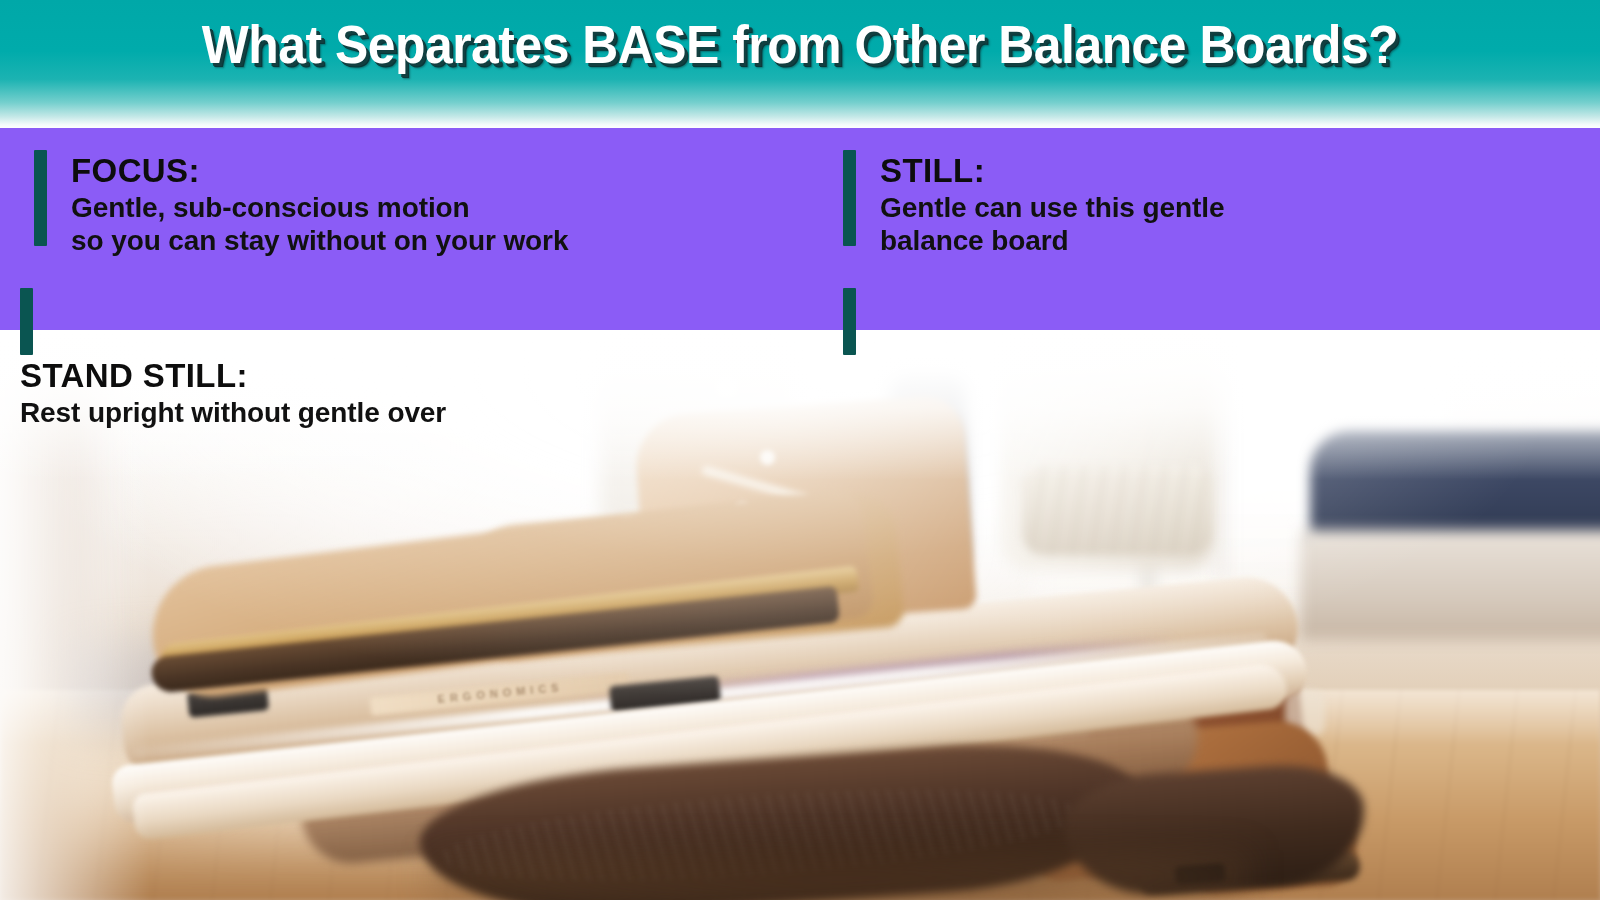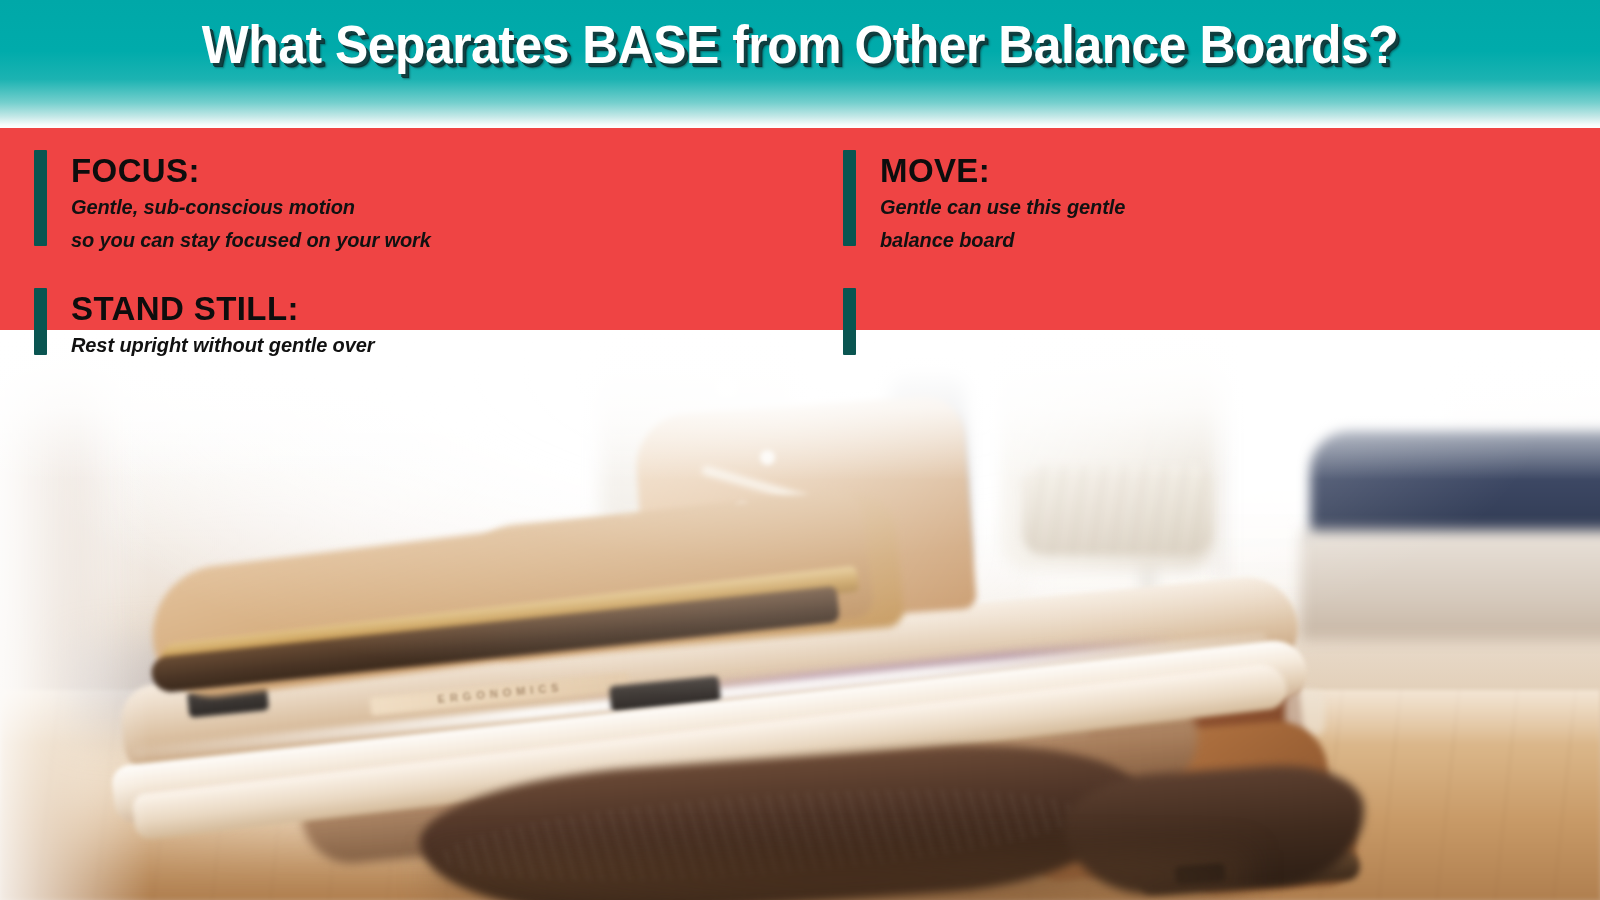--- a/index.html
+++ b/index.html
@@ -1,20 +1,20 @@
 <!DOCTYPE html>
 <html><head>
 <meta charset="utf-8">
 <title>BASE Balance Board Infographic</title>
 <style>
   * { margin:0; padding:0; box-sizing:border-box; }
   html,body { width:1600px; height:900px; overflow:hidden; background:#ffffff; }
   body { font-family:"Liberation Sans", sans-serif; }
 
-  .poster { position:relative; width:1600px; height:900px; overflow:hidden; background:#ef4444; }
+  .poster { position:relative; width:1600px; height:900px; overflow:hidden; background:#8b5cf6; }
 
   
   .banner {
     position:absolute; left:0; top:0; width:1600px; height:128px;
     background:linear-gradient(to bottom,
       #00a8a8 0%, #00abab 40%, #1cb3b2 62%,
       #74cfcd 80%, #c3e8e7 91%, #f2fafa 97%, #ffffff 100%);
     z-index:2;
   }
   .banner-title {
@@ -59,34 +59,33 @@
     font-weight:bold;
     font-size:33px;
     line-height:40px;
     color:#0d0d0d;
     letter-spacing:0.4px;
     white-space:nowrap;
   }
   .f-line {
     font-family:"Liberation Sans", sans-serif;
     font-weight:bold;
-    font-size:20px;
+    font-size:28px;
     line-height:33px;
     color:#111111;
     letter-spacing:-0.1px;
     white-space:nowrap;
-    font-style:italic;
   }
 
   
   #feat-focus   { left:34px;  top:22px;  }
   #feat-focus   .bar { height:96px; }
   #feat-easy    { left:843px; top:22px;  }
   #feat-easy    .bar { height:96px; }
-  #feat-stand   { left:34px;  top:160px; }
+  #feat-stand   { left:20px;  top:160px;flex-direction:column; }
   #feat-stand   .bar { height:67px; }
   #feat-move    { left:843px; top:160px; }
   #feat-move    .bar { height:67px; }
 
   
   .photo {
     position:absolute; left:0; top:330px; width:1600px; height:570px;
     overflow:hidden; z-index:1;
     background:linear-gradient(to bottom,#ffffff 0%,#fdfcfb 10%,#f7f3ef 24%,#efe6dd 44%,#e2cfb8 64%,#cfae8c 82%,#c09a76 100%);
   }
@@ -445,28 +444,28 @@
     <div class="banner-title">What Separates BASE from Other Balance Boards?</div>
   </div>
 
   <div class="features">
 
     <div class="feature" id="feat-focus">
       <div class="bar"></div>
       <div class="ftext">
         <div class="f-head">FOCUS:</div>
         <div class="f-line">Gentle, sub-conscious motion</div>
-        <div class="f-line">so you can stay focused on your work</div>
+        <div class="f-line">so you can stay without on your work</div>
       </div>
     </div>
 
     <div class="feature" id="feat-easy">
       <div class="bar"></div>
       <div class="ftext">
-        <div class="f-head">MOVE:</div>
+        <div class="f-head">STILL:</div>
         <div class="f-line">Gentle can use this gentle</div>
         <div class="f-line">balance board</div>
       </div>
     </div>
 
     <div class="feature" id="feat-stand">
       <div class="bar"></div>
       <div class="ftext">
         <div class="f-head">STAND STILL:</div>
         <div class="f-line">Rest upright without gentle over</div>

